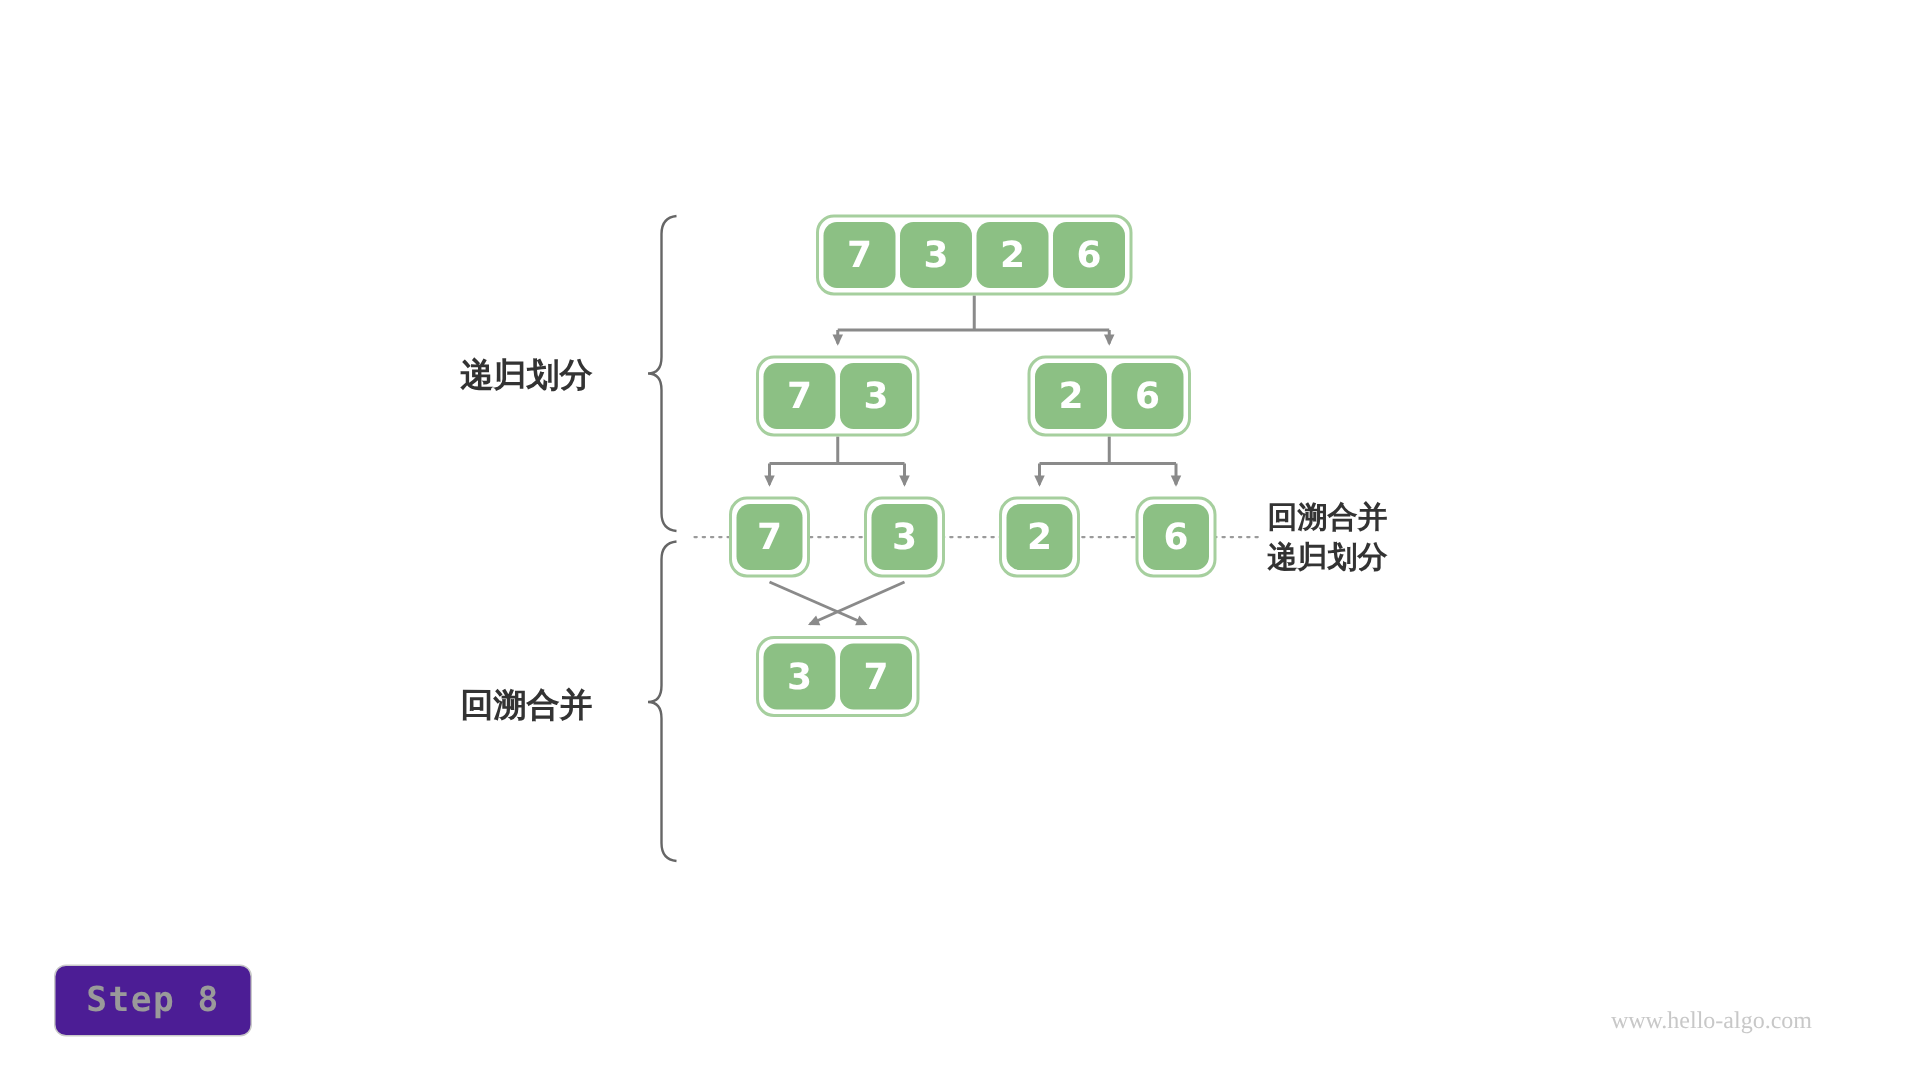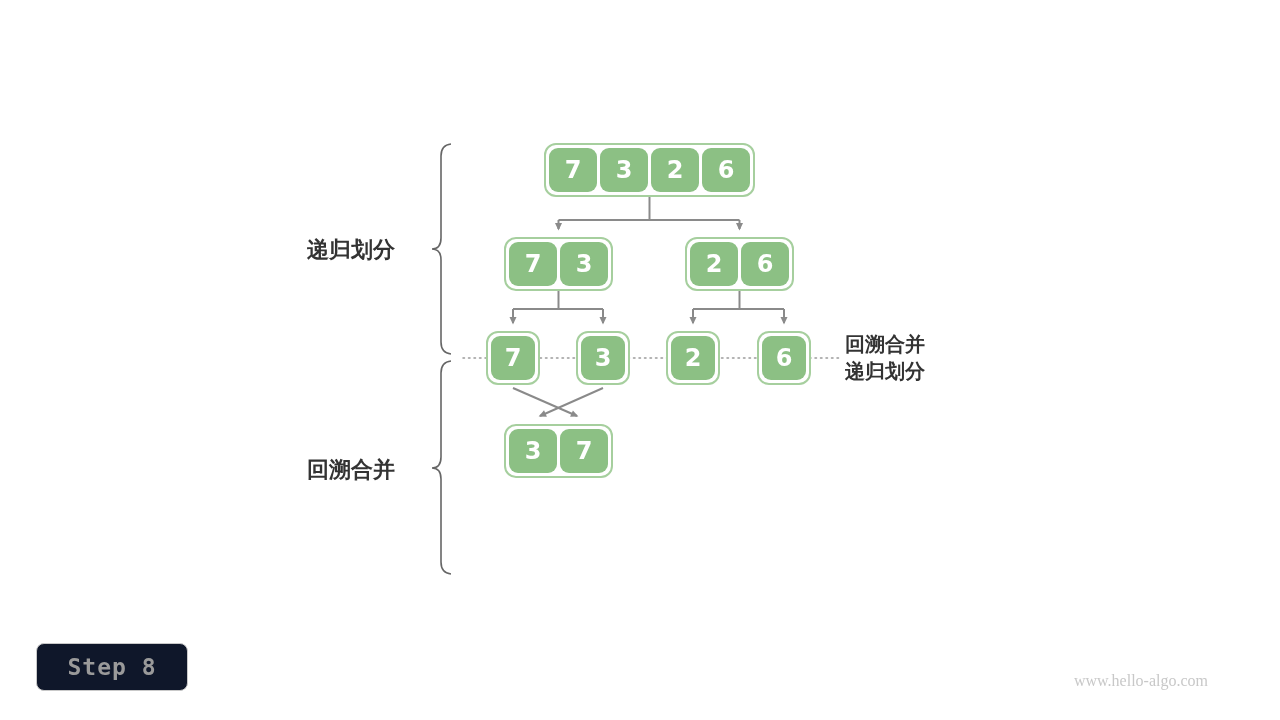--- a/index.html
+++ b/index.html
@@ -53,25 +53,25 @@
     line-height: 1.35;
     z-index: 2;
     display: flex;
     flex-direction: column;
     white-space: nowrap;
   }
   .step-badge {
     position: absolute;
     left: 36px;
     top: 643px;
-    width: 152px;
+    width: 132px;
     height: 48px;
     border: 1px solid #c9c9c9;
     border-radius: 8px;
-    background: #0f172a;
+    background: #4c1d95;
     color: #9a9a9a;
     font-family: "DejaVu Sans Mono", monospace;
     font-weight: bold;
     font-size: 23px;
     display: flex;
     align-items: center;
     justify-content: center;
     z-index: 2;
     letter-spacing: 1px;
   }

